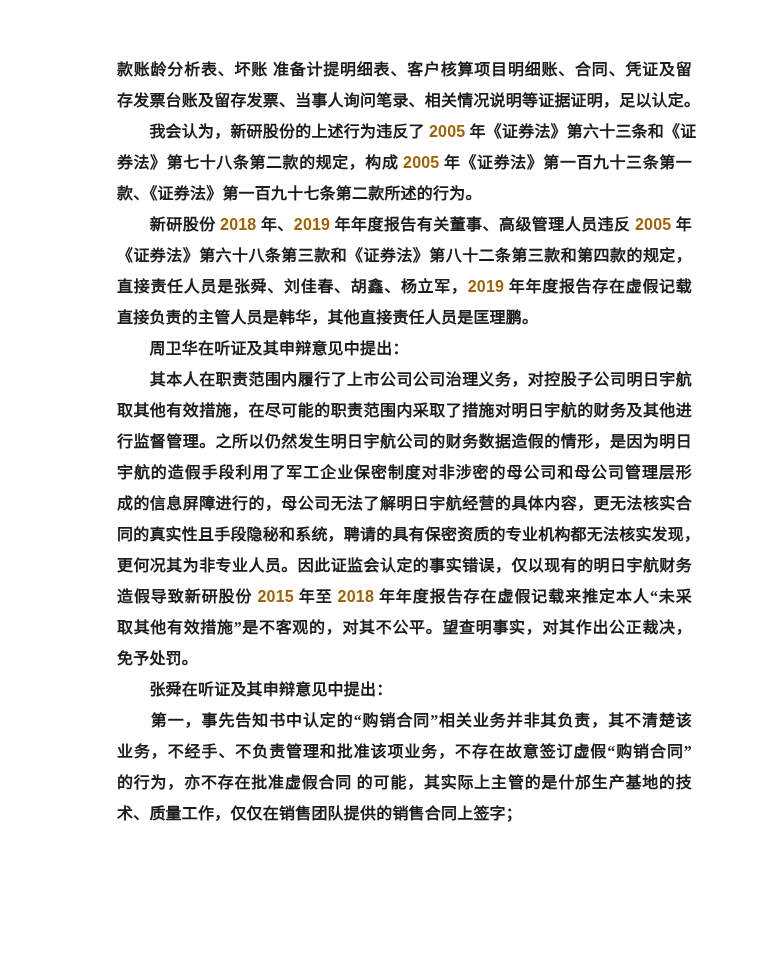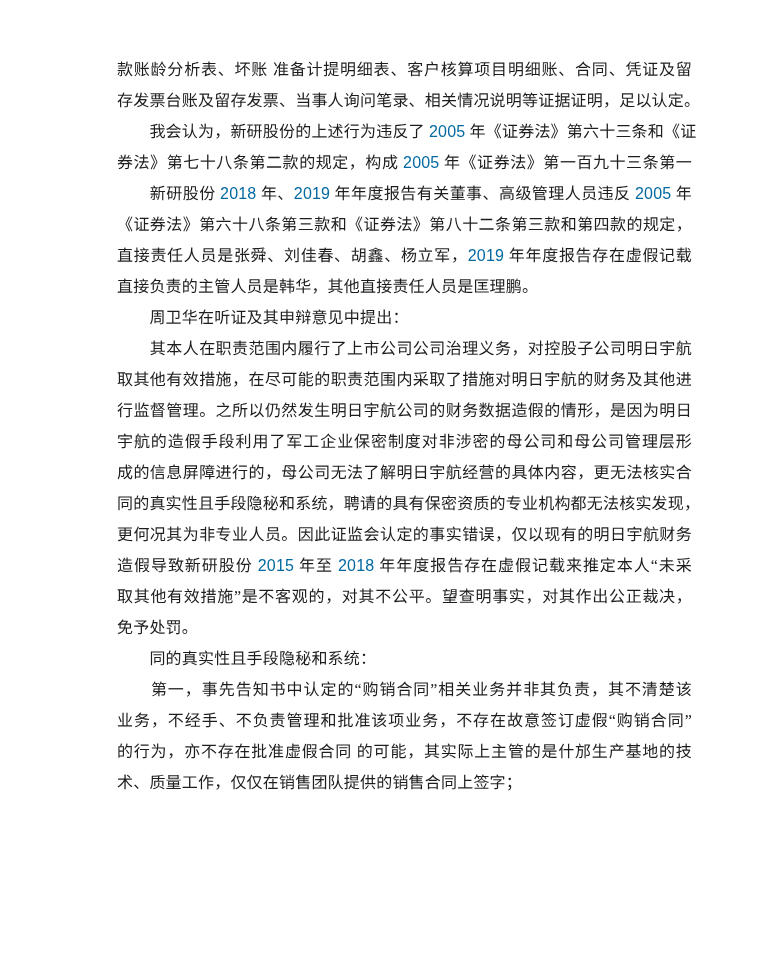--- a/index.html
+++ b/index.html
@@ -12,20 +12,21 @@
     position: relative;
     overflow: hidden;
     font-family: "Liberation Serif", "DejaVu Serif", serif;
   }
   .page {
     position: absolute;
     left: 0; top: 0;
     width: 780px;
     height: 961px;
     background: #ffffff;
+    font-weight: bold;
   }
   .text-block {
     position: absolute;
     left: 117px;
     top: 54px;
     width: 575px;
     color: #1d1d1d;
     font-size: 16px;
   }
   .paragraph { display: block; }
@@ -37,35 +38,36 @@
     text-align: justify;
     text-align-last: justify;
     letter-spacing: 0.2px;
   }
   .line.para-end {
     text-align-last: left;
   }
   
   .num {
     font-family: "Liberation Sans", "DejaVu Sans", sans-serif;
-    color: #0369a1;
+    color: #a16207;
   }
 </style>
 </head>
 <body>
 
 <div class="page">
   <div class="text-block">
       <div class="paragraph">
         <div class="line">款账龄分析表、坏账 准备计提明细表、客户核算项目明细账、合同、凭证及留</div>
         <div class="line para-end">存发票台账及留存发票、当事人询问笔录、相关情况说明等证据证明，足以认定。</div>
       </div>
       <div class="paragraph">
         <div class="line">　　我会认为，新研股份的上述行为违反了 <span class="num">2005</span> 年《证券法》第六十三条和《证</div>
         <div class="line">券法》第七十八条第二款的规定，构成 <span class="num">2005</span> 年《证券法》第一百九十三条第一</div>
+        <div class="line para-end">款、《证券法》第一百九十七条第二款所述的行为。</div>
       </div>
       <div class="paragraph">
         <div class="line">　　新研股份 <span class="num">2018</span> 年、<span class="num">2019</span> 年年度报告有关董事、高级管理人员违反 <span class="num">2005</span> 年</div>
         <div class="line">《证券法》第六十八条第三款和《证券法》第八十二条第三款和第四款的规定，</div>
       </div>
       <div class="paragraph">
         <div class="line">直接责任人员是张舜、刘佳春、胡鑫、杨立军，<span class="num">2019</span> 年年度报告存在虚假记载</div>
         <div class="line para-end">直接负责的主管人员是韩华，其他直接责任人员是匡理鹏。</div>
       </div>
       <div class="paragraph">
@@ -77,21 +79,21 @@
         <div class="line">行监督管理。之所以仍然发生明日宇航公司的财务数据造假的情形，是因为明日</div>
         <div class="line">宇航的造假手段利用了军工企业保密制度对非涉密的母公司和母公司管理层形</div>
         <div class="line">成的信息屏障进行的，母公司无法了解明日宇航经营的具体内容，更无法核实合</div>
         <div class="line">同的真实性且手段隐秘和系统，聘请的具有保密资质的专业机构都无法核实发现，</div>
         <div class="line">更何况其为非专业人员。因此证监会认定的事实错误，仅以现有的明日宇航财务</div>
         <div class="line">造假导致新研股份 <span class="num">2015</span> 年至 <span class="num">2018</span> 年年度报告存在虚假记载来推定本人“未采</div>
         <div class="line">取其他有效措施”是不客观的，对其不公平。望查明事实，对其作出公正裁决，</div>
         <div class="line para-end">免予处罚。</div>
       </div>
       <div class="paragraph">
-        <div class="line para-end">　　同的真实性且手段隐秘和系统：</div>
+        <div class="line para-end">　　张舜在听证及其申辩意见中提出：</div>
       </div>
       <div class="paragraph">
         <div class="line">　　第一，事先告知书中认定的“购销合同”相关业务并非其负责，其不清楚该</div>
         <div class="line">业务，不经手、不负责管理和批准该项业务，不存在故意签订虚假“购销合同”</div>
         <div class="line">的行为，亦不存在批准虚假合同 的可能，其实际上主管的是什邡生产基地的技</div>
         <div class="line para-end">术、质量工作，仅仅在销售团队提供的销售合同上签字；</div>
       </div>
     </div>
 </div>
 

